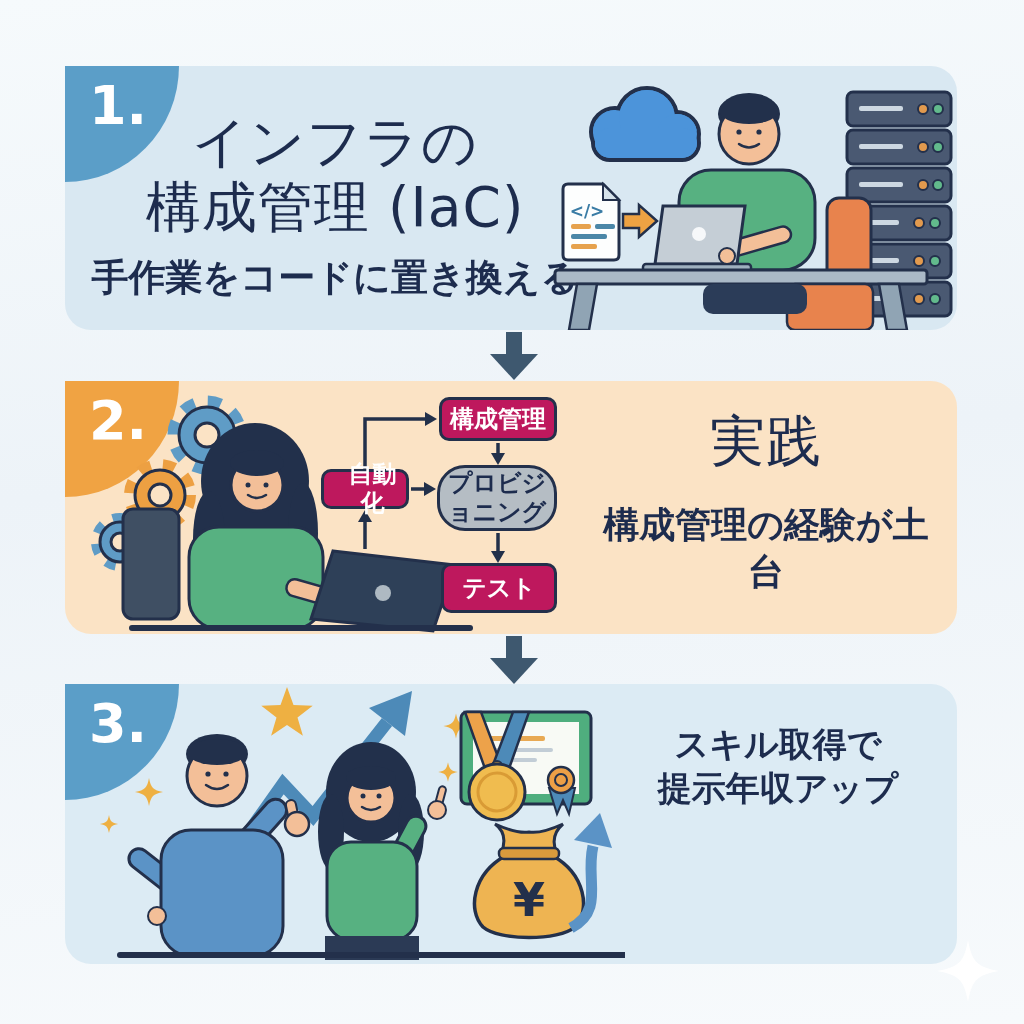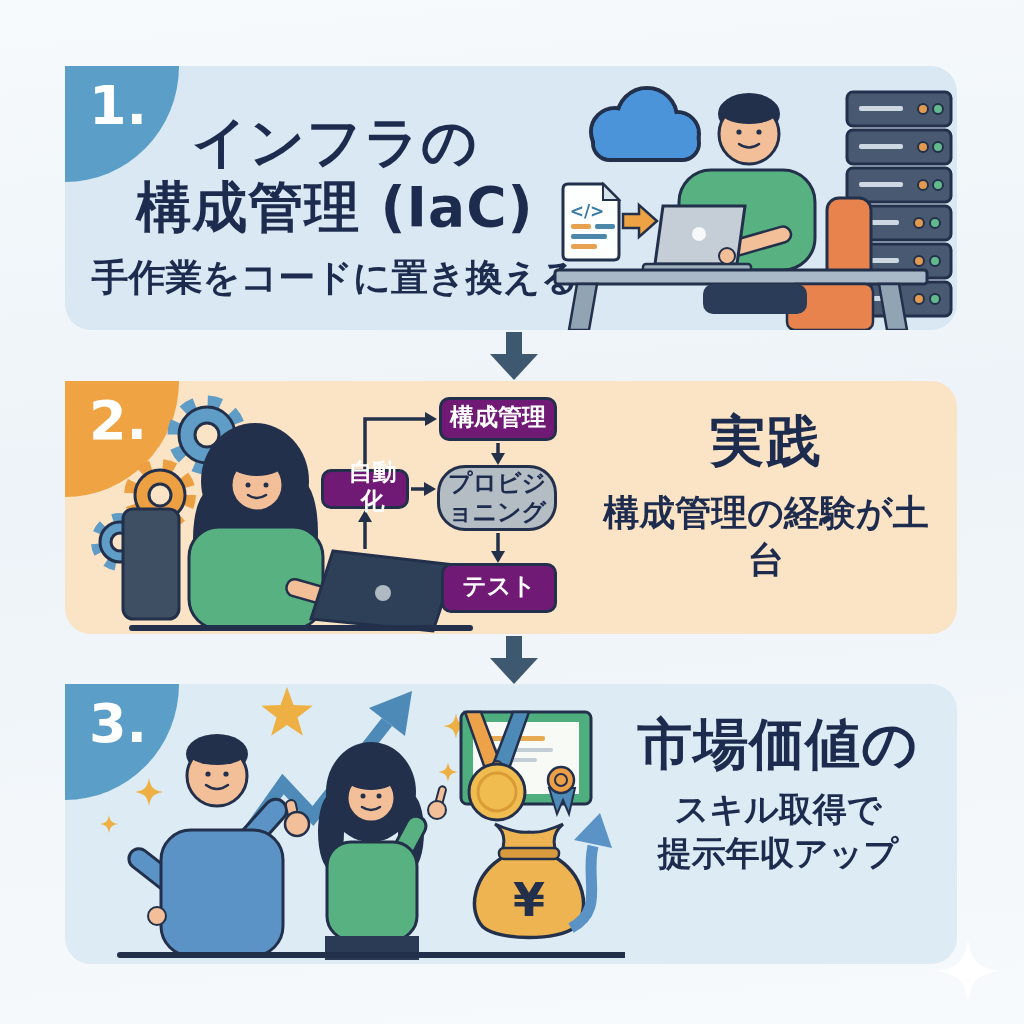--- a/index.html
+++ b/index.html
@@ -14,41 +14,41 @@
   .p3{top:684px;height:280px;background:#dcebf4;}
   .badge{
     position:absolute;top:0;left:0;width:114px;height:116px;
     border-radius:0 0 100% 0;box-sizing:border-box;
     color:#ffffff;font-size:54px;font-weight:bold;
     padding:10px 0 0 24px;line-height:1.1;
   }
   .badge-blue{background:#5b9ec8;}
   .badge-orange{background:#f0a343;}
   .txt{position:absolute;text-align:center;color:#1d2c4e;}
-  .title-line{font-size:55px;font-weight:bold;line-height:1.18;letter-spacing:1px;}
+  .title-line{font-size:55px;font-weight:normal;line-height:1.18;letter-spacing:1px;}
   .subtitle-line{font-size:36px;font-weight:bold;line-height:1.3;}
   .t1{left:6px;top:44px;width:528px;}
   .t1 .subtitle-line{margin-top:14px;font-size:37px;}
   .t2{left:521px;top:28px;width:360px;}
-  .t2 .subtitle-line{margin-top:16px;}
+  .t2 .subtitle-line{margin-top:28px;}
   .t3{left:533px;top:28px;width:360px;}
   .t3 .sub{margin-top:10px;}
   .t3 .subtitle-line{font-size:34px;}
   .flow-arrow{position:absolute;left:490px;width:48px;}
   .fa1{top:332px;}
   .fa2{top:636px;}
   .flow-arrow .stem{width:16px;height:22px;background:#3e586f;margin:0 auto;}
   .flow-arrow .head{width:0;height:0;border-left:24px solid transparent;border-right:24px solid transparent;border-top:26px solid #3e586f;}
   .illus{position:absolute;}
   .fnode{
     position:absolute;box-sizing:border-box;border:3px solid #23304b;border-radius:10px;
     display:flex;align-items:center;justify-content:center;
     font-weight:bold;font-size:24px;text-align:center;line-height:1.2;padding:1px;
   }
-  .fblue{background:#701a75;color:#ffffff;font-family:Liberation Mono, monospace;}
+  .fblue{background:#be185d;color:#ffffff;}
   .fgray{background:#b5bdc4;color:#1d2c4e;border-radius:28px;}
   .corner-sparkle{position:absolute;left:933px;top:936px;}
 </style>
 </head>
 <body>
 
 <div>
 
   <section class="panel p1">
     <div class="badge badge-blue">
@@ -310,21 +310,20 @@
         <text x="464" y="232" font-size="46" font-weight="bold" fill="#23304b" text-anchor="middle">¥</text>
       </g>
 
       <g>
         <path d="M506,244 C540,226 520,196 528,162" fill="none" stroke="#5b93c6" stroke-width="11"></path>
         <polygon points="535,129 547,164 509,156" fill="#5b93c6"></polygon>
       </g>
     </svg>
 
     <div class="txt t3">
-      <div class="title-line">市場価値の</div>
       <div class="sub">
         <div class="subtitle-line">スキル取得で</div>
         <div class="subtitle-line">提示年収アップ</div>
       </div>
     </div>
   </section>
 
   <svg class="corner-sparkle" width="70" height="70" viewBox="0 0 70 70">
     <path d="M35,4 C39,26 44,31 66,35 C44,39 39,44 35,66 C31,44 26,39 4,35 C26,31 31,26 35,4 Z" fill="#ffffff"></path>
   </svg>

